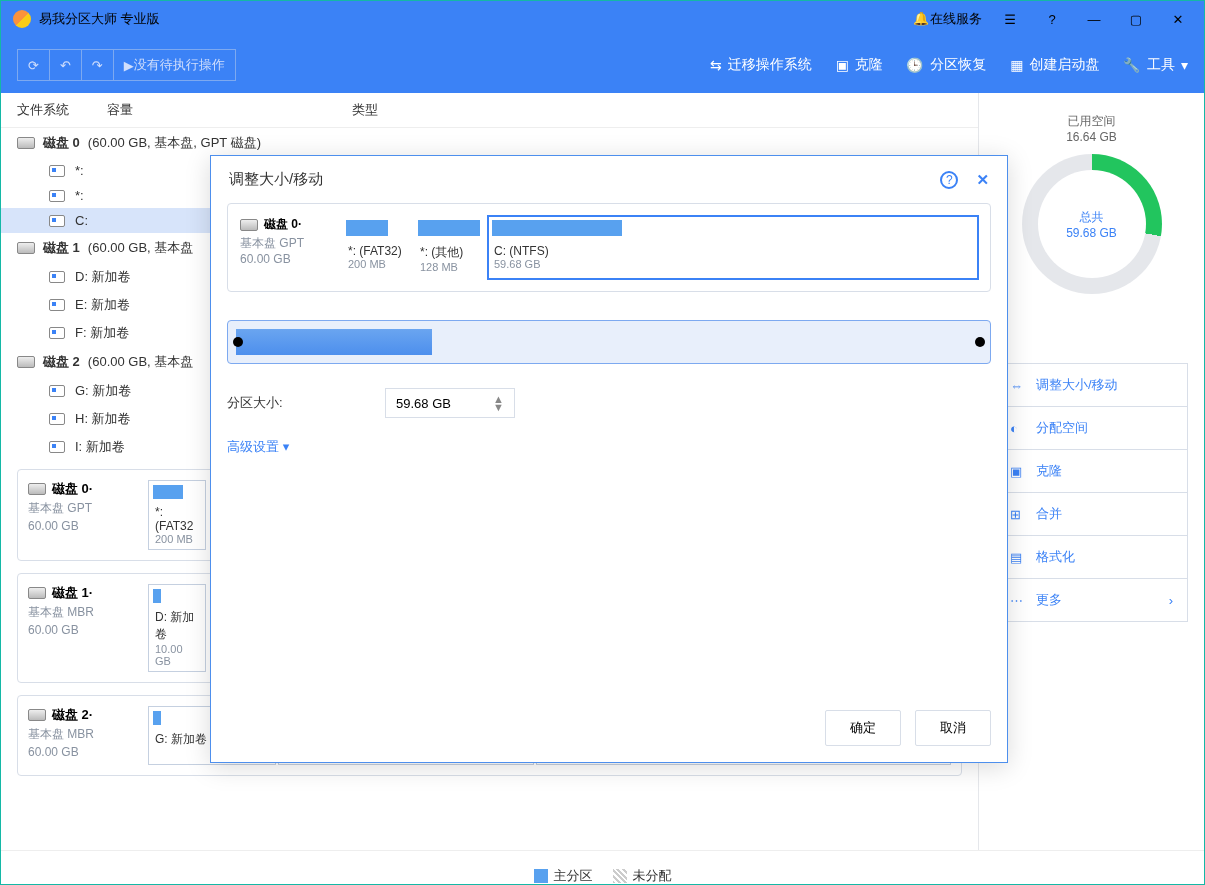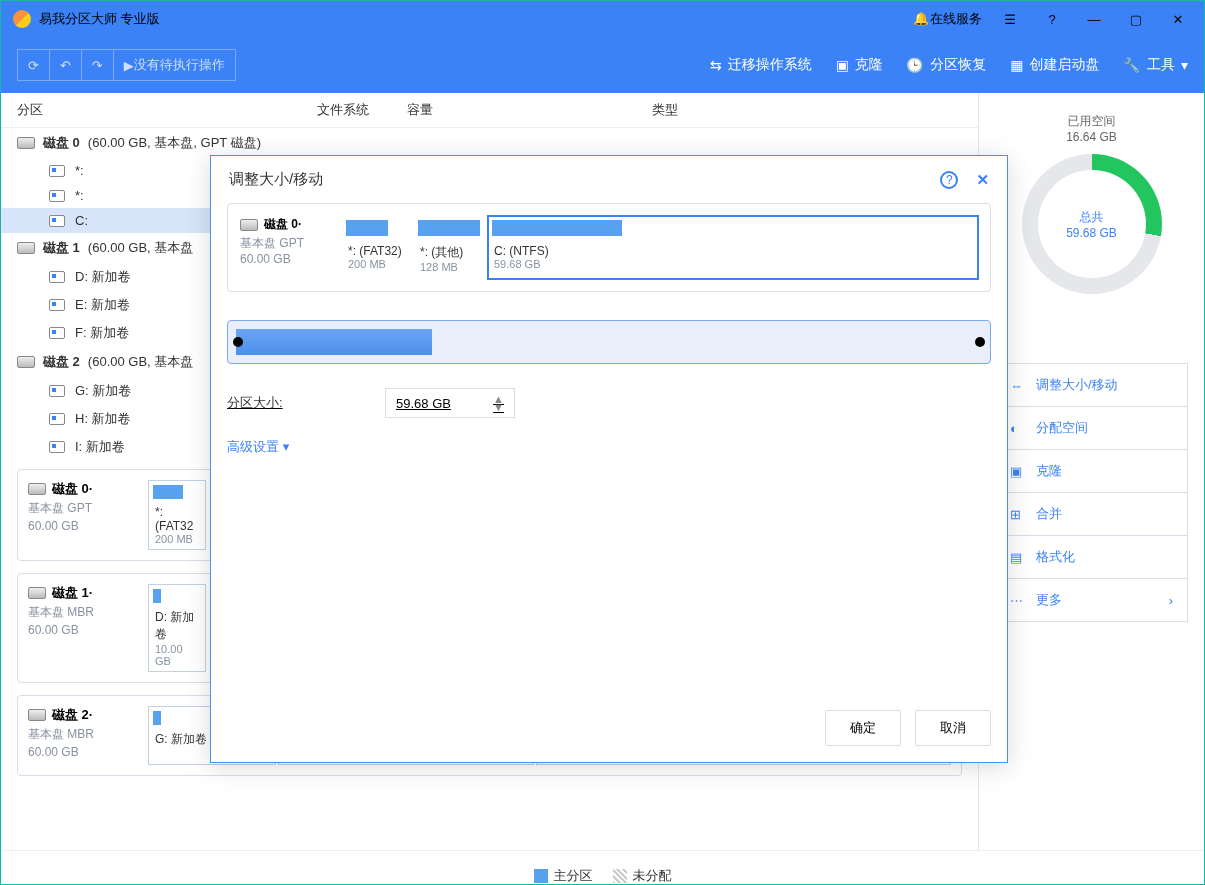--- a/index.html
+++ b/index.html
@@ -57,21 +57,21 @@
 .modal .disk-preview .dhead { width: 88px; font-size: 12px; }
 .modal .disk-preview .parts { flex: 1; display: flex; gap: 2px; }
 .modal .disk-preview .p { position: relative; padding: 28px 6px 6px; font-size: 12px; }
 .modal .disk-preview .p .fill { position: absolute; top: 4px; left: 4px; height: 16px; background: #58a1ef; }
 .modal .disk-preview .p.sel { outline: 2px solid #3b82f6; outline-offset: -1px; }
 .modal .disk-preview .p .nm { color: #333; }
 .modal .disk-preview .p .sub { color: #8892a0; font-size: 11px; }
 .modal .slider-box { margin: 28px 16px 0; border: 1px solid #7da9f0; border-radius: 4px; height: 44px; position: relative; background: #e8effb; }
 .modal .slider-box .bar { position: absolute; left: 8px; top: 8px; bottom: 8px; background: linear-gradient(#6aa5f0, #4d8fed); width: 196px; }
 .modal .slider-box .handle { position: absolute; top: 50%; width: 10px; height: 10px; background: #000; border-radius: 50%; transform: translate(-50%,-50%); }
-.modal .formrow { display: flex; align-items: center; margin: 24px 16px 0; font-size: 13px; gap: 18px; text-decoration: underline; }
+.modal .formrow { display: flex; align-items: center; margin: 24px 16px 0; font-size: 13px; gap: 18px; }
 .modal .formrow label { width: 140px; color: #333; }
 .modal .formrow .combo { border: 1px solid #d8dee8; padding: 6px 10px; width: 130px; display: flex; justify-content: space-between; align-items: center; font-size: 13px; }
 .modal .adv { margin: 20px 16px; font-size: 13px; color: #3b82f6; cursor: pointer; }
 .modal .footer-btns { margin-top: auto; display: flex; justify-content: flex-end; gap: 14px; padding: 16px; }
 .modal .btn { border: 1px solid #d8dee8; background: #fff; padding: 8px 24px; font-size: 13px; cursor: pointer; border-radius: 2px; }
 </style>
 </head>
 <body>
 
 <div class="titlebar">
@@ -115,21 +115,20 @@
         <span>🔧</span>
         <span>工具</span> 
         <span>▾</span>
       </div>
   </div>
 </div>
 
 <div class="content">
   <div class="left-panel">
     <div class="columns">
-      <div class="col-part">分区</div>
       <div class="col-fs">文件系统</div>
       <div class="col-cap">容量</div>
       <div class="col-type">类型</div>
     </div>
 
     <div class="tree">
       <div class="disk-row">
           <span class="disk-icon"></span>
           <b>磁盘 0</b> 
           <span>(60.00 GB, 基本盘, GPT 磁盘)</span>

